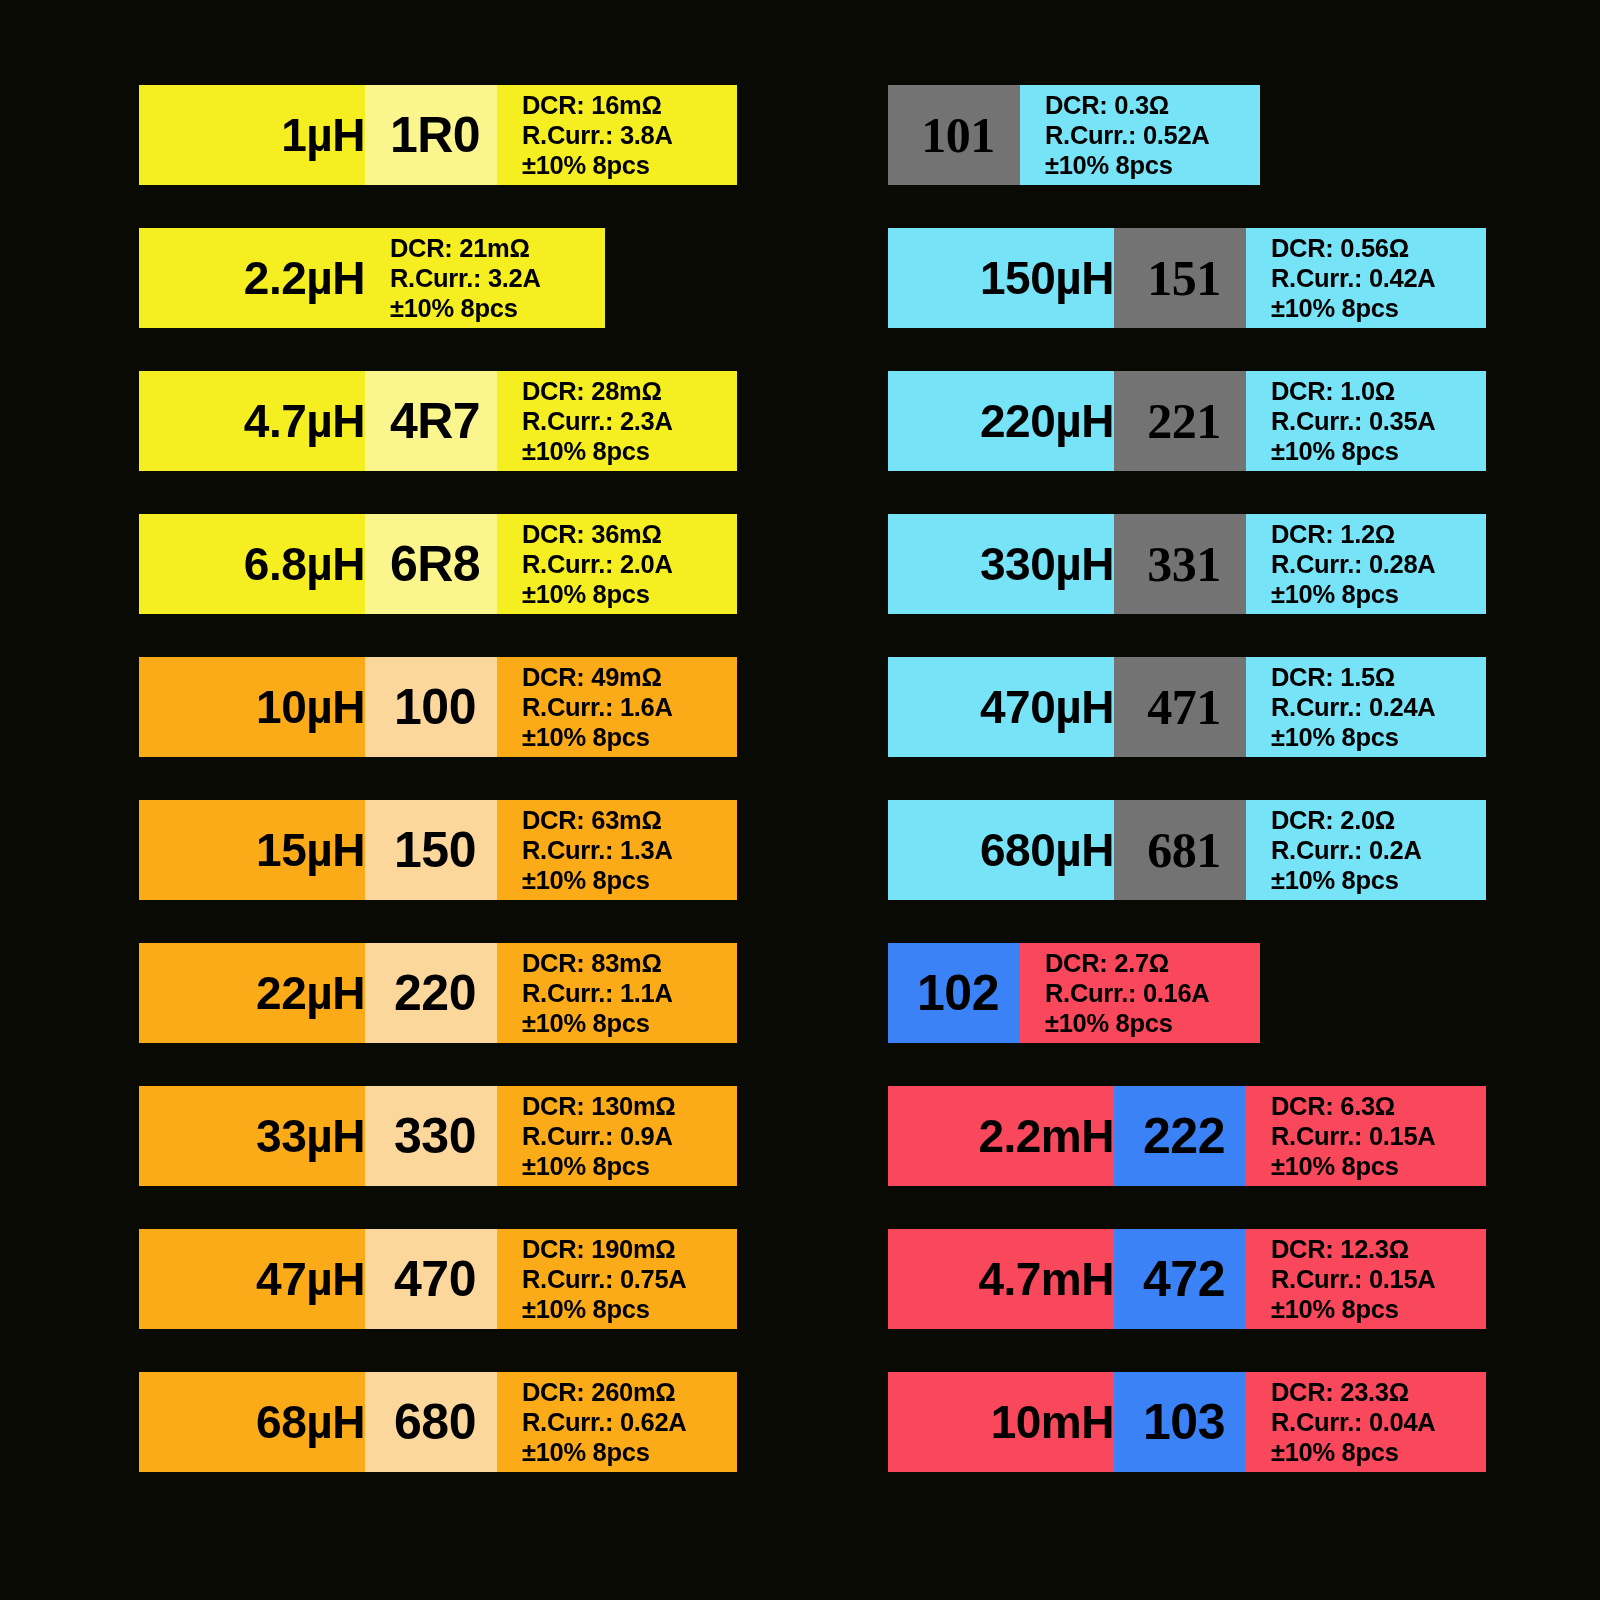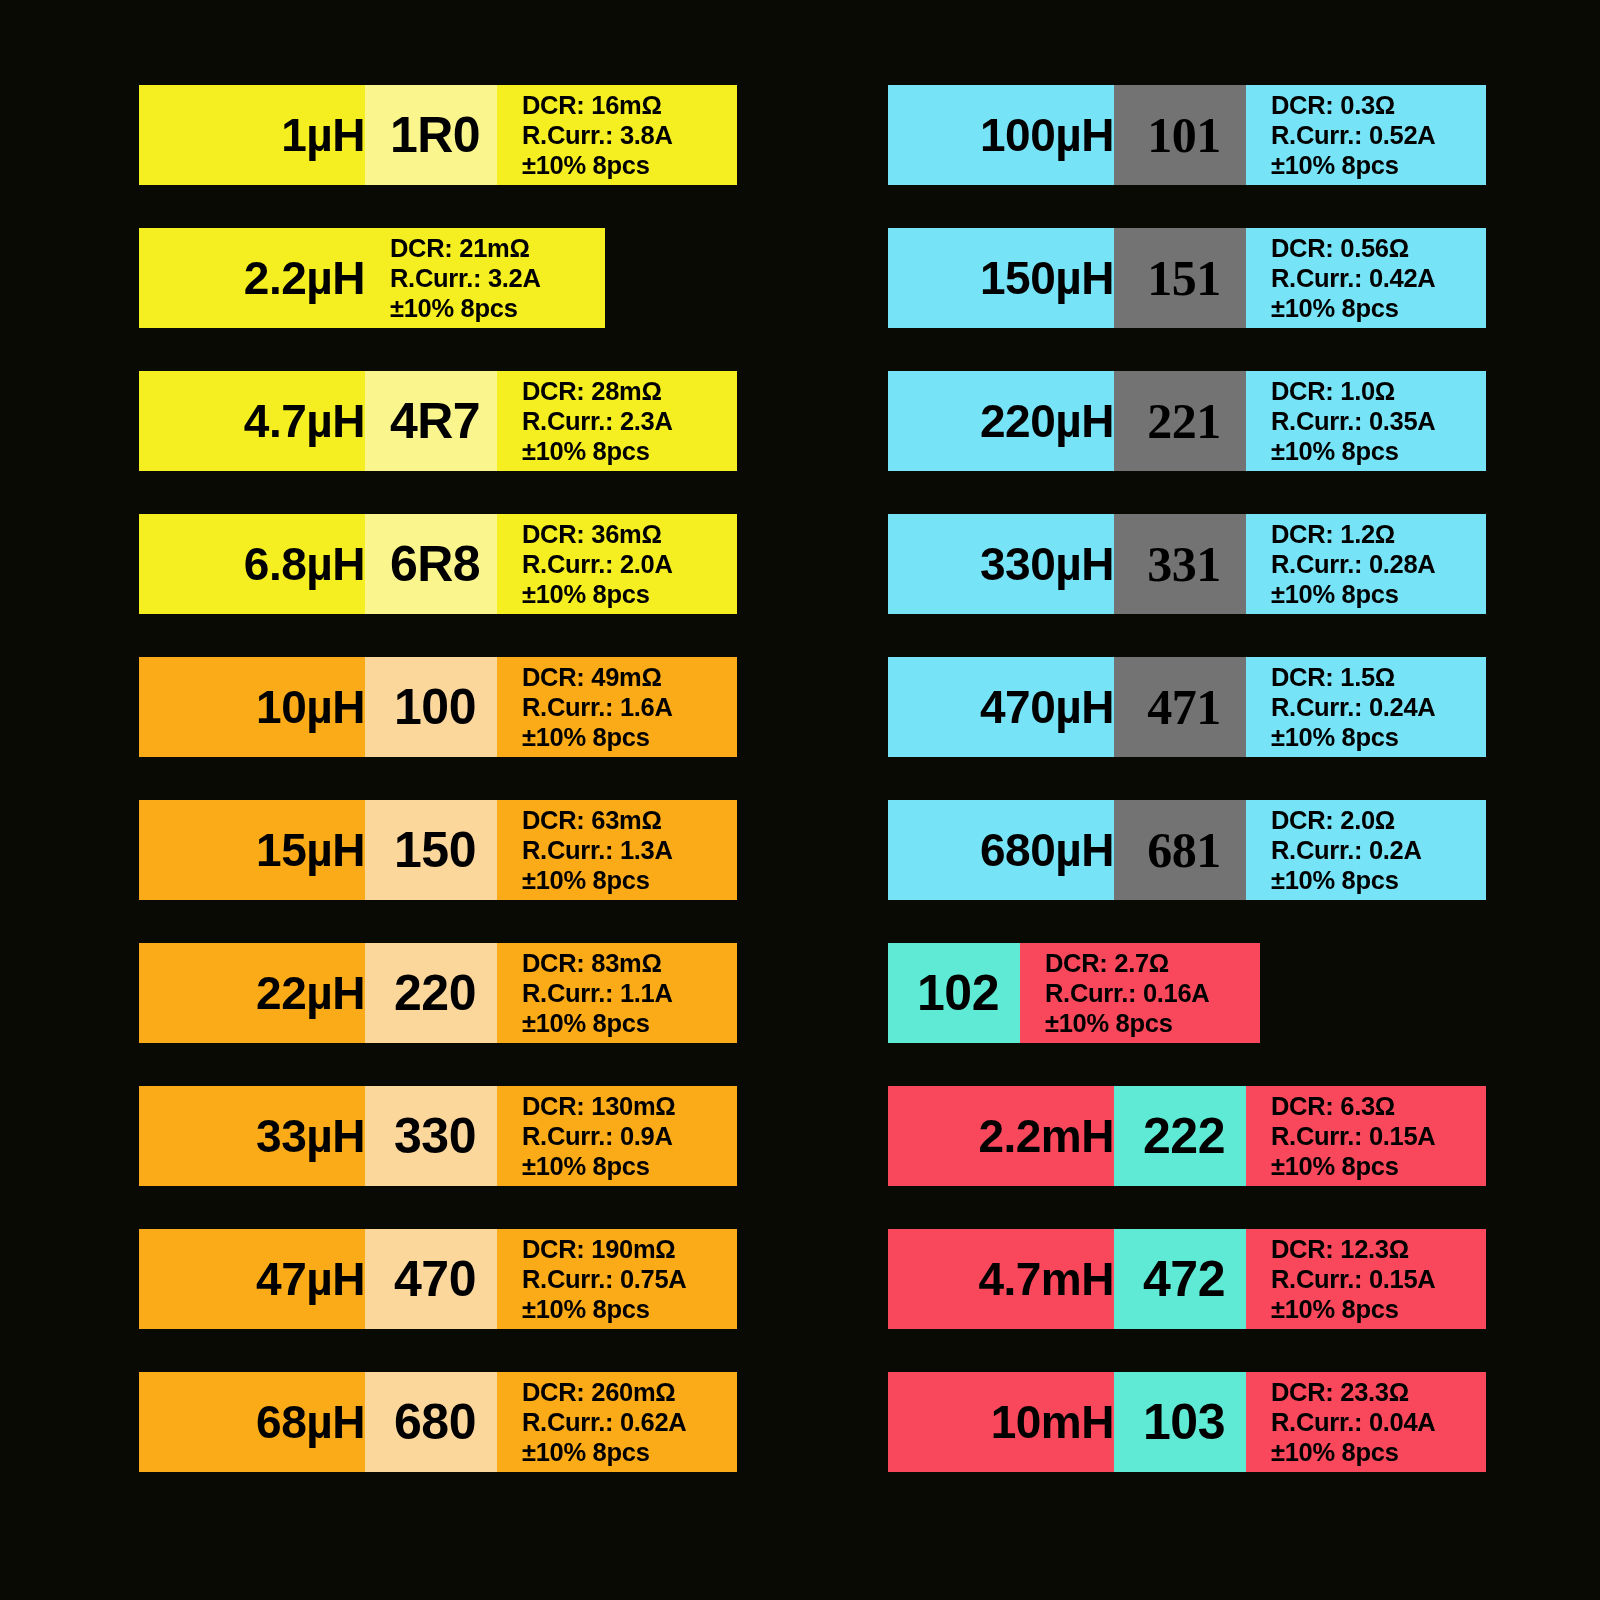--- a/index.html
+++ b/index.html
@@ -69,21 +69,21 @@
   .t-yellow .seg-value,.t-yellow .seg-specs{background:#F5EE20;}
   .t-yellow .seg-code{background:#FAF58C;}
 
   .t-orange .seg-value,.t-orange .seg-specs{background:#FBAB17;}
   .t-orange .seg-code{background:#FBD79B;}
 
   .t-cyan .seg-value,.t-cyan .seg-specs{background:#76E3F7;}
   .t-cyan .seg-code{background:#737373;font-family:Liberation Serif, serif;}
 
   .t-red .seg-value,.t-red .seg-specs{background:#F9485B;}
-  .t-red .seg-code{background:#5eead4;}
+  .t-red .seg-code{background:#3b82f6;}
 </style>
 </head>
 <body>
 
 <div id="sheet">
 
   <div class="column" id="col-left">
 
   <div class="label-strip t-yellow">
     <div class="seg seg-value">
@@ -219,23 +219,20 @@
       <span class="spec-line">DCR: 260mΩ</span>
       <span class="spec-line">R.Curr.: 0.62A</span>
       <span class="spec-line">±10% 8pcs</span>
     </div>
   </div>
 </div>
 
   <div class="column" id="col-right">
 
   <div class="label-strip t-cyan">
-    <div class="seg seg-value">
-      <span>100µH</span>
-    </div>
     <div class="seg seg-code">
       <span>101</span>
     </div>
     <div class="seg seg-specs">
       <span class="spec-line">DCR: 0.3Ω</span>
       <span class="spec-line">R.Curr.: 0.52A</span>
       <span class="spec-line">±10% 8pcs</span>
     </div>
   </div>
 

